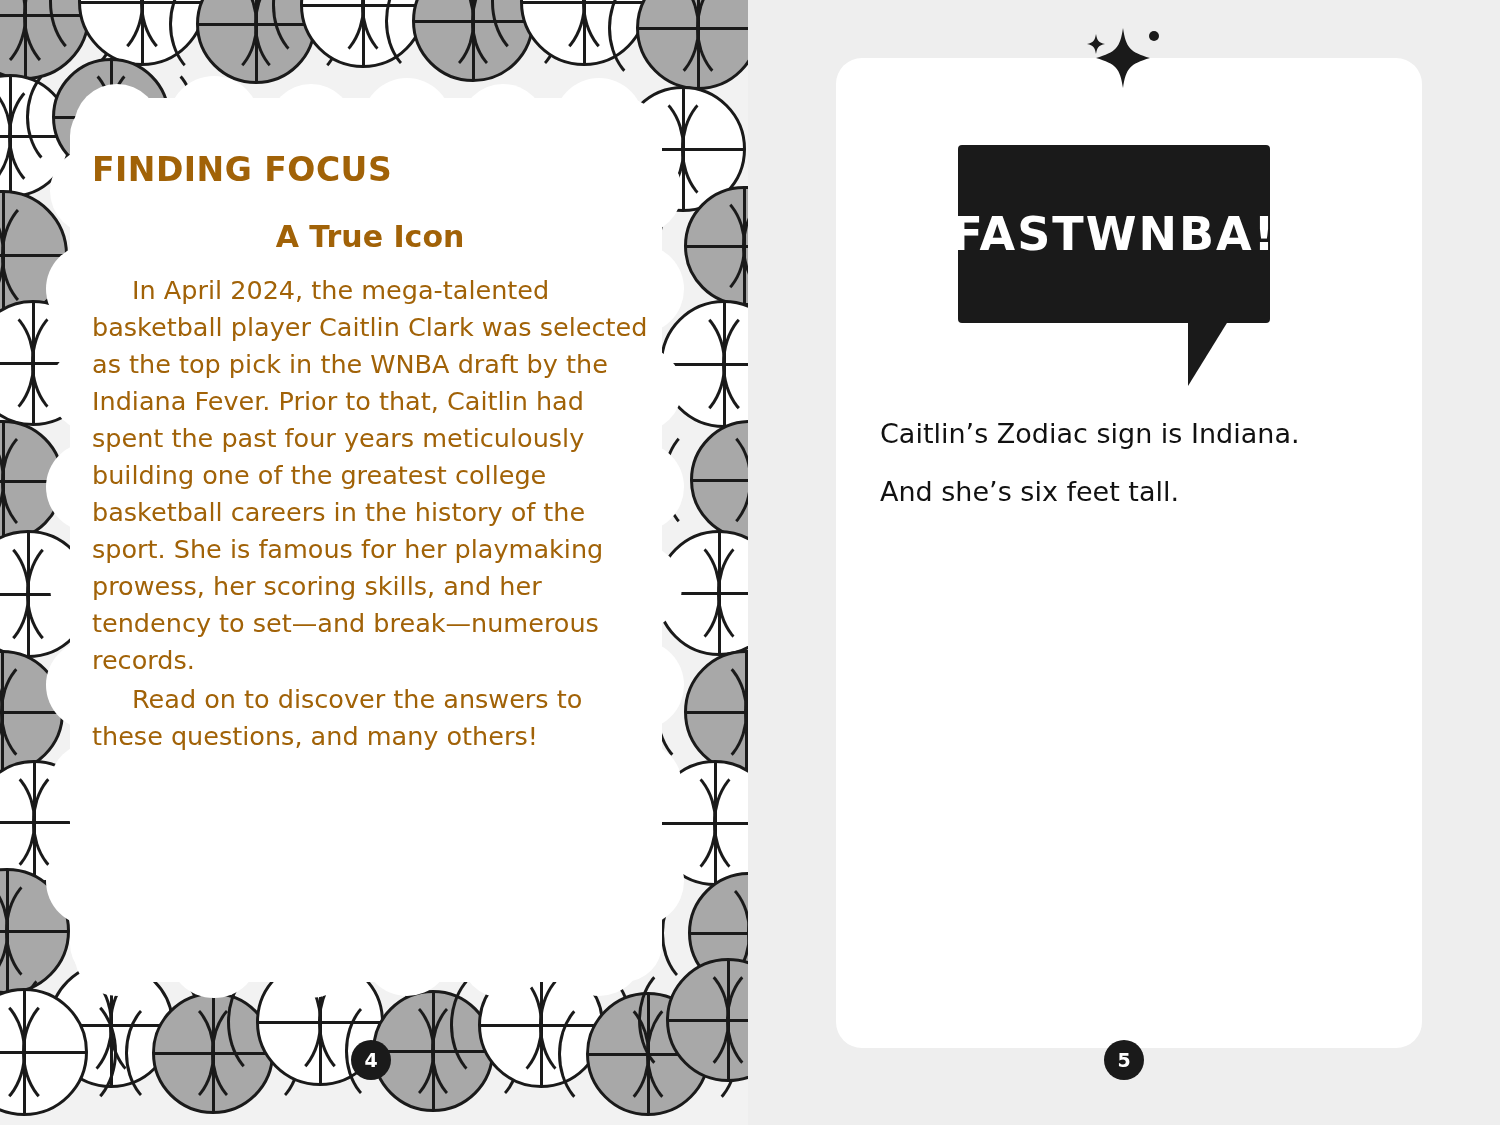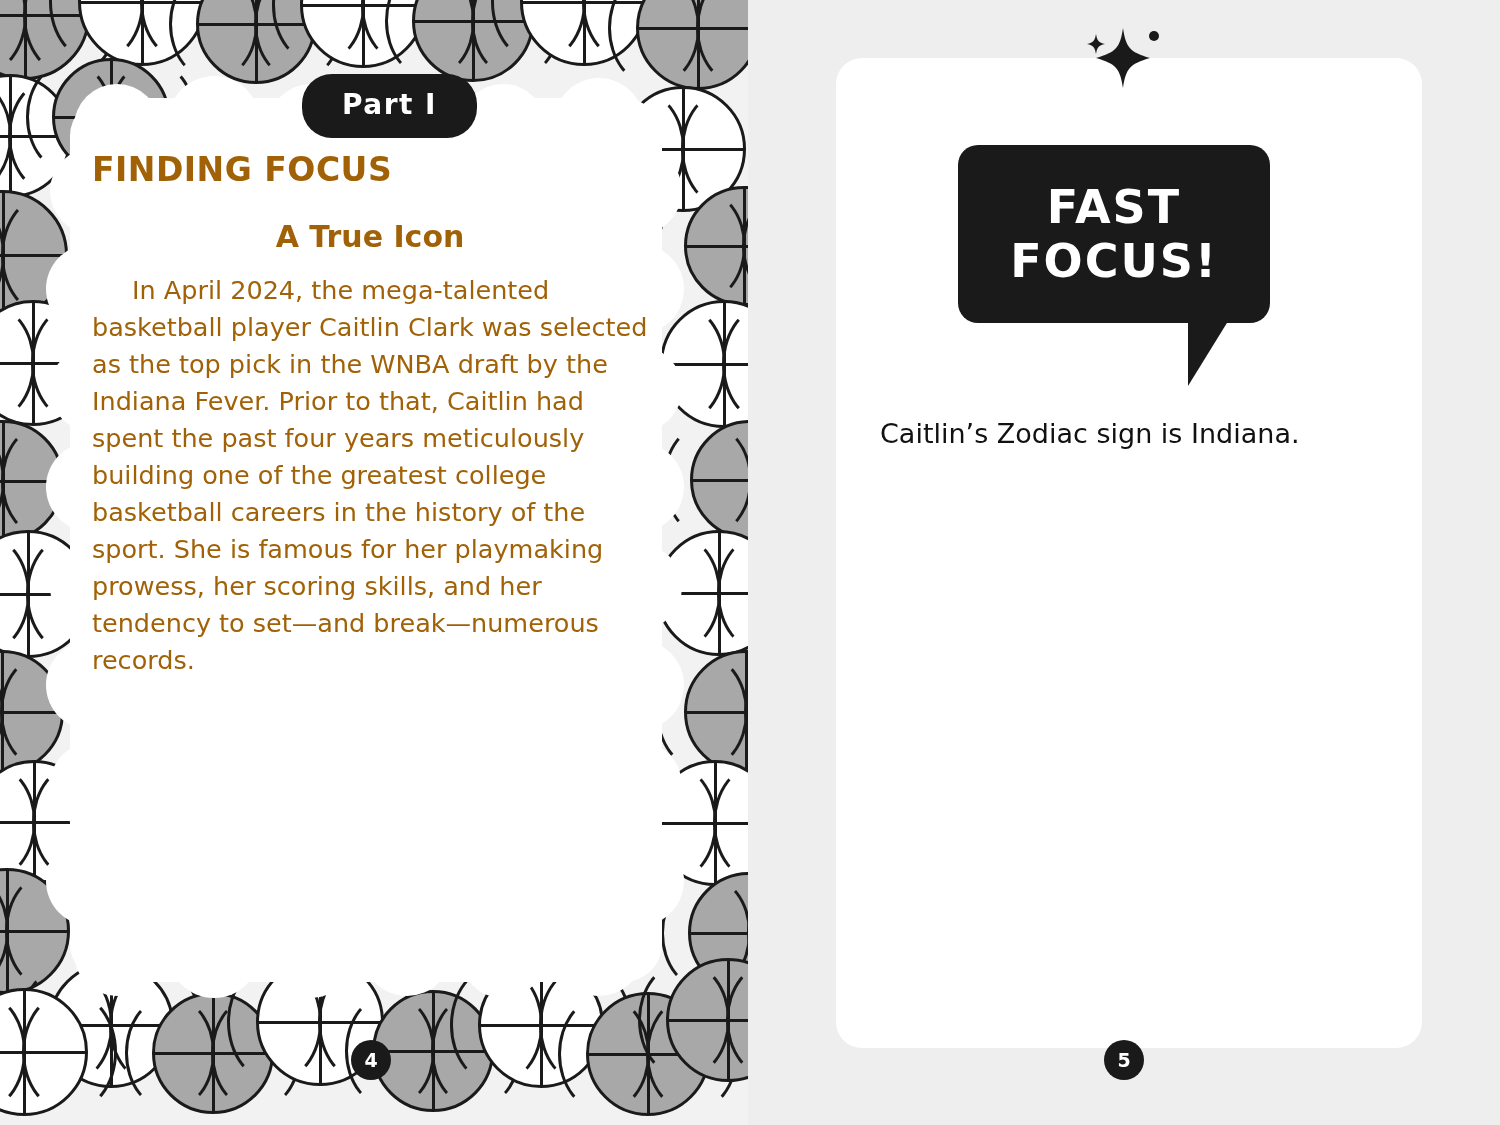--- a/index.html
+++ b/index.html
@@ -195,23 +195,23 @@
     height: 72px;
     z-index: 6;
   }
   .bubble {
     position: absolute;
     left: 210px;
     top: 145px;
     width: 312px;
     height: 178px;
     background: #1a1a1a;
-    border-radius: 20px;
+    border-radius: 4px;
     display: flex;
-    flex-direction: column;
+    flex-direction: row;
     align-items: center;
     justify-content: center;
     z-index: 5;
   }
   .bubble-line {
     color: #ffffff;
     font-family: "DejaVu Sans", sans-serif;
     font-weight: bold;
     font-size: 46px;
     letter-spacing: 2px;
@@ -479,46 +479,47 @@
       <div class="bump" style="left:540px; top:64px; width:86px; height:86px;"></div>
       <div class="bump" style="left:538px; top:160px; width:90px; height:90px;"></div>
       <div class="bump" style="left:540px; top:262px; width:86px; height:86px;"></div>
       <div class="bump" style="left:538px; top:358px; width:90px; height:90px;"></div>
       <div class="bump" style="left:540px; top:460px; width:86px; height:86px;"></div>
       <div class="bump" style="left:538px; top:556px; width:90px; height:90px;"></div>
       <div class="bump" style="left:540px; top:658px; width:86px; height:86px;"></div>
       <div class="bump" style="left:538px; top:752px; width:90px; height:90px;"></div>
     </div>
 
-    <div class="part-tag">Part I</div>
 
     <div class="left-content">
       <h1 class="chapter-title">FINDING FOCUS</h1>
       <h2 class="section-title">A True Icon</h2>
       <p class="body-par">In April 2024, the mega-talented basketball player Caitlin Clark was selected as the top pick in the WNBA draft by the Indiana Fever. Prior to that, Caitlin had spent the past four years meticulously building one of the greatest college basketball careers in the history of the sport. She is famous for her playmaking prowess, her scoring skills, and her tendency to set—and break—numerous records.</p>
+      <p class="body-par">Read on to discover the answers to these questions, and many others!</p>
     </div>
 
     <div class="page-num page-num-left">4</div>
   </div>
 
   <div class="page-right">
     <div class="card"></div>
 
     <div class="sparkle">
       <svg viewBox="0 0 90 72" width="90" height="72" aria-hidden="true">
         <path d="M45 6 C48 26 52 30 72 36 C52 42 48 46 45 66 C42 46 38 42 18 36 C38 30 42 26 45 6 Z" fill="#1a1a1a"></path>
         <path d="M18 12 C19.2 19 20.6 20.4 27 22 C20.6 23.6 19.2 25 18 32 C16.8 25 15.4 23.6 9 22 C15.4 20.4 16.8 19 18 12 Z" fill="#1a1a1a"></path>
         <circle cx="76" cy="14" r="5" fill="#1a1a1a"></circle>
       </svg>
     </div>
 
     <div class="bubble">
       <div class="bubble-line">FAST</div>
-      <div class="bubble-line">FOCUS!</div>
+      <div class="bubble-line">WNBA!</div>
     </div>
     <div class="bubble-tail"></div>
 
     <div class="fact fact-1">Caitlin’s Zodiac sign is Indiana.</div>
+    <div class="fact fact-2">And she’s six feet tall.</div>
 
     <div class="page-num page-num-right">5</div>
   </div>
 
 </div>
 
 </body></html>

